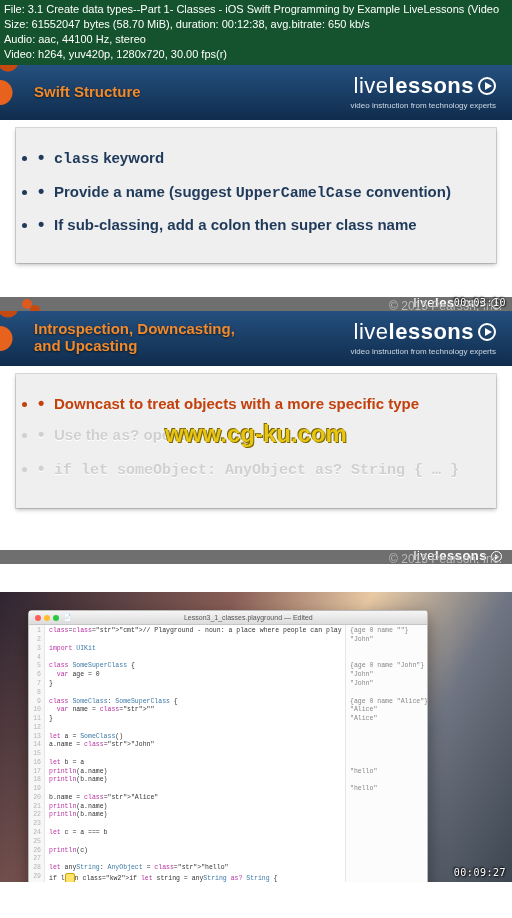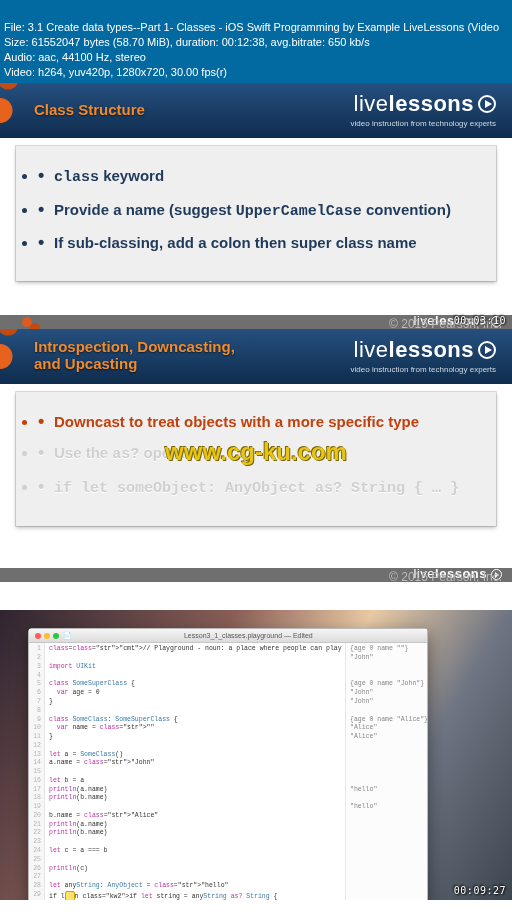--- a/index.html
+++ b/index.html
@@ -4,25 +4,25 @@
   <style>
     * { margin: 0; padding: 0; box-sizing: border-box; }
     body {
       width: 512px;
       font-family: Arial, Helvetica, sans-serif;
       background: #ffffff;
     }
 
     
     .media-info {
-      background: #0369a1;
+      background: #14532d;
       color: #ffffff;
       font-size: 11px;
       line-height: 1.35;
-      padding: 20px 4px 4px 4px;
+      padding: 2px 4px 4px 4px;
     }
 
     
     .slide {
       position: relative;
     }
 
     .copyright {
       position: absolute;
       top: 2px;
@@ -256,21 +256,21 @@
 <div class="media-info">
   <div>File: 3.1 Create data types--Part 1- Classes - iOS Swift Programming by Example LiveLessons (Video</div>
   <div>Size: 61552047 bytes (58.70 MiB), duration: 00:12:38, avg.bitrate: 650 kb/s</div>
   <div>Audio: aac, 44100 Hz, stereo</div>
   <div>Video: h264, yuv420p, 1280x720, 30.00 fps(r)</div>
 </div>
 
 <div class="slide">
   <div class="titlebar">
     <span class="orange-accent"></span>
-    <span class="title">Class Structure</span>
+    <span class="title">Swift Structure</span>
     <div class="brand">
       <div class="logo">
         <span class="live">live</span><span class="lessons">lessons</span><span class="play"></span>
       </div>
       <div class="tagline">video instruction from technology experts</div>
     </div>
   </div>
 
   <ul class="content">
     <li><code class="kw">class</code><span> keyword</span></li>

